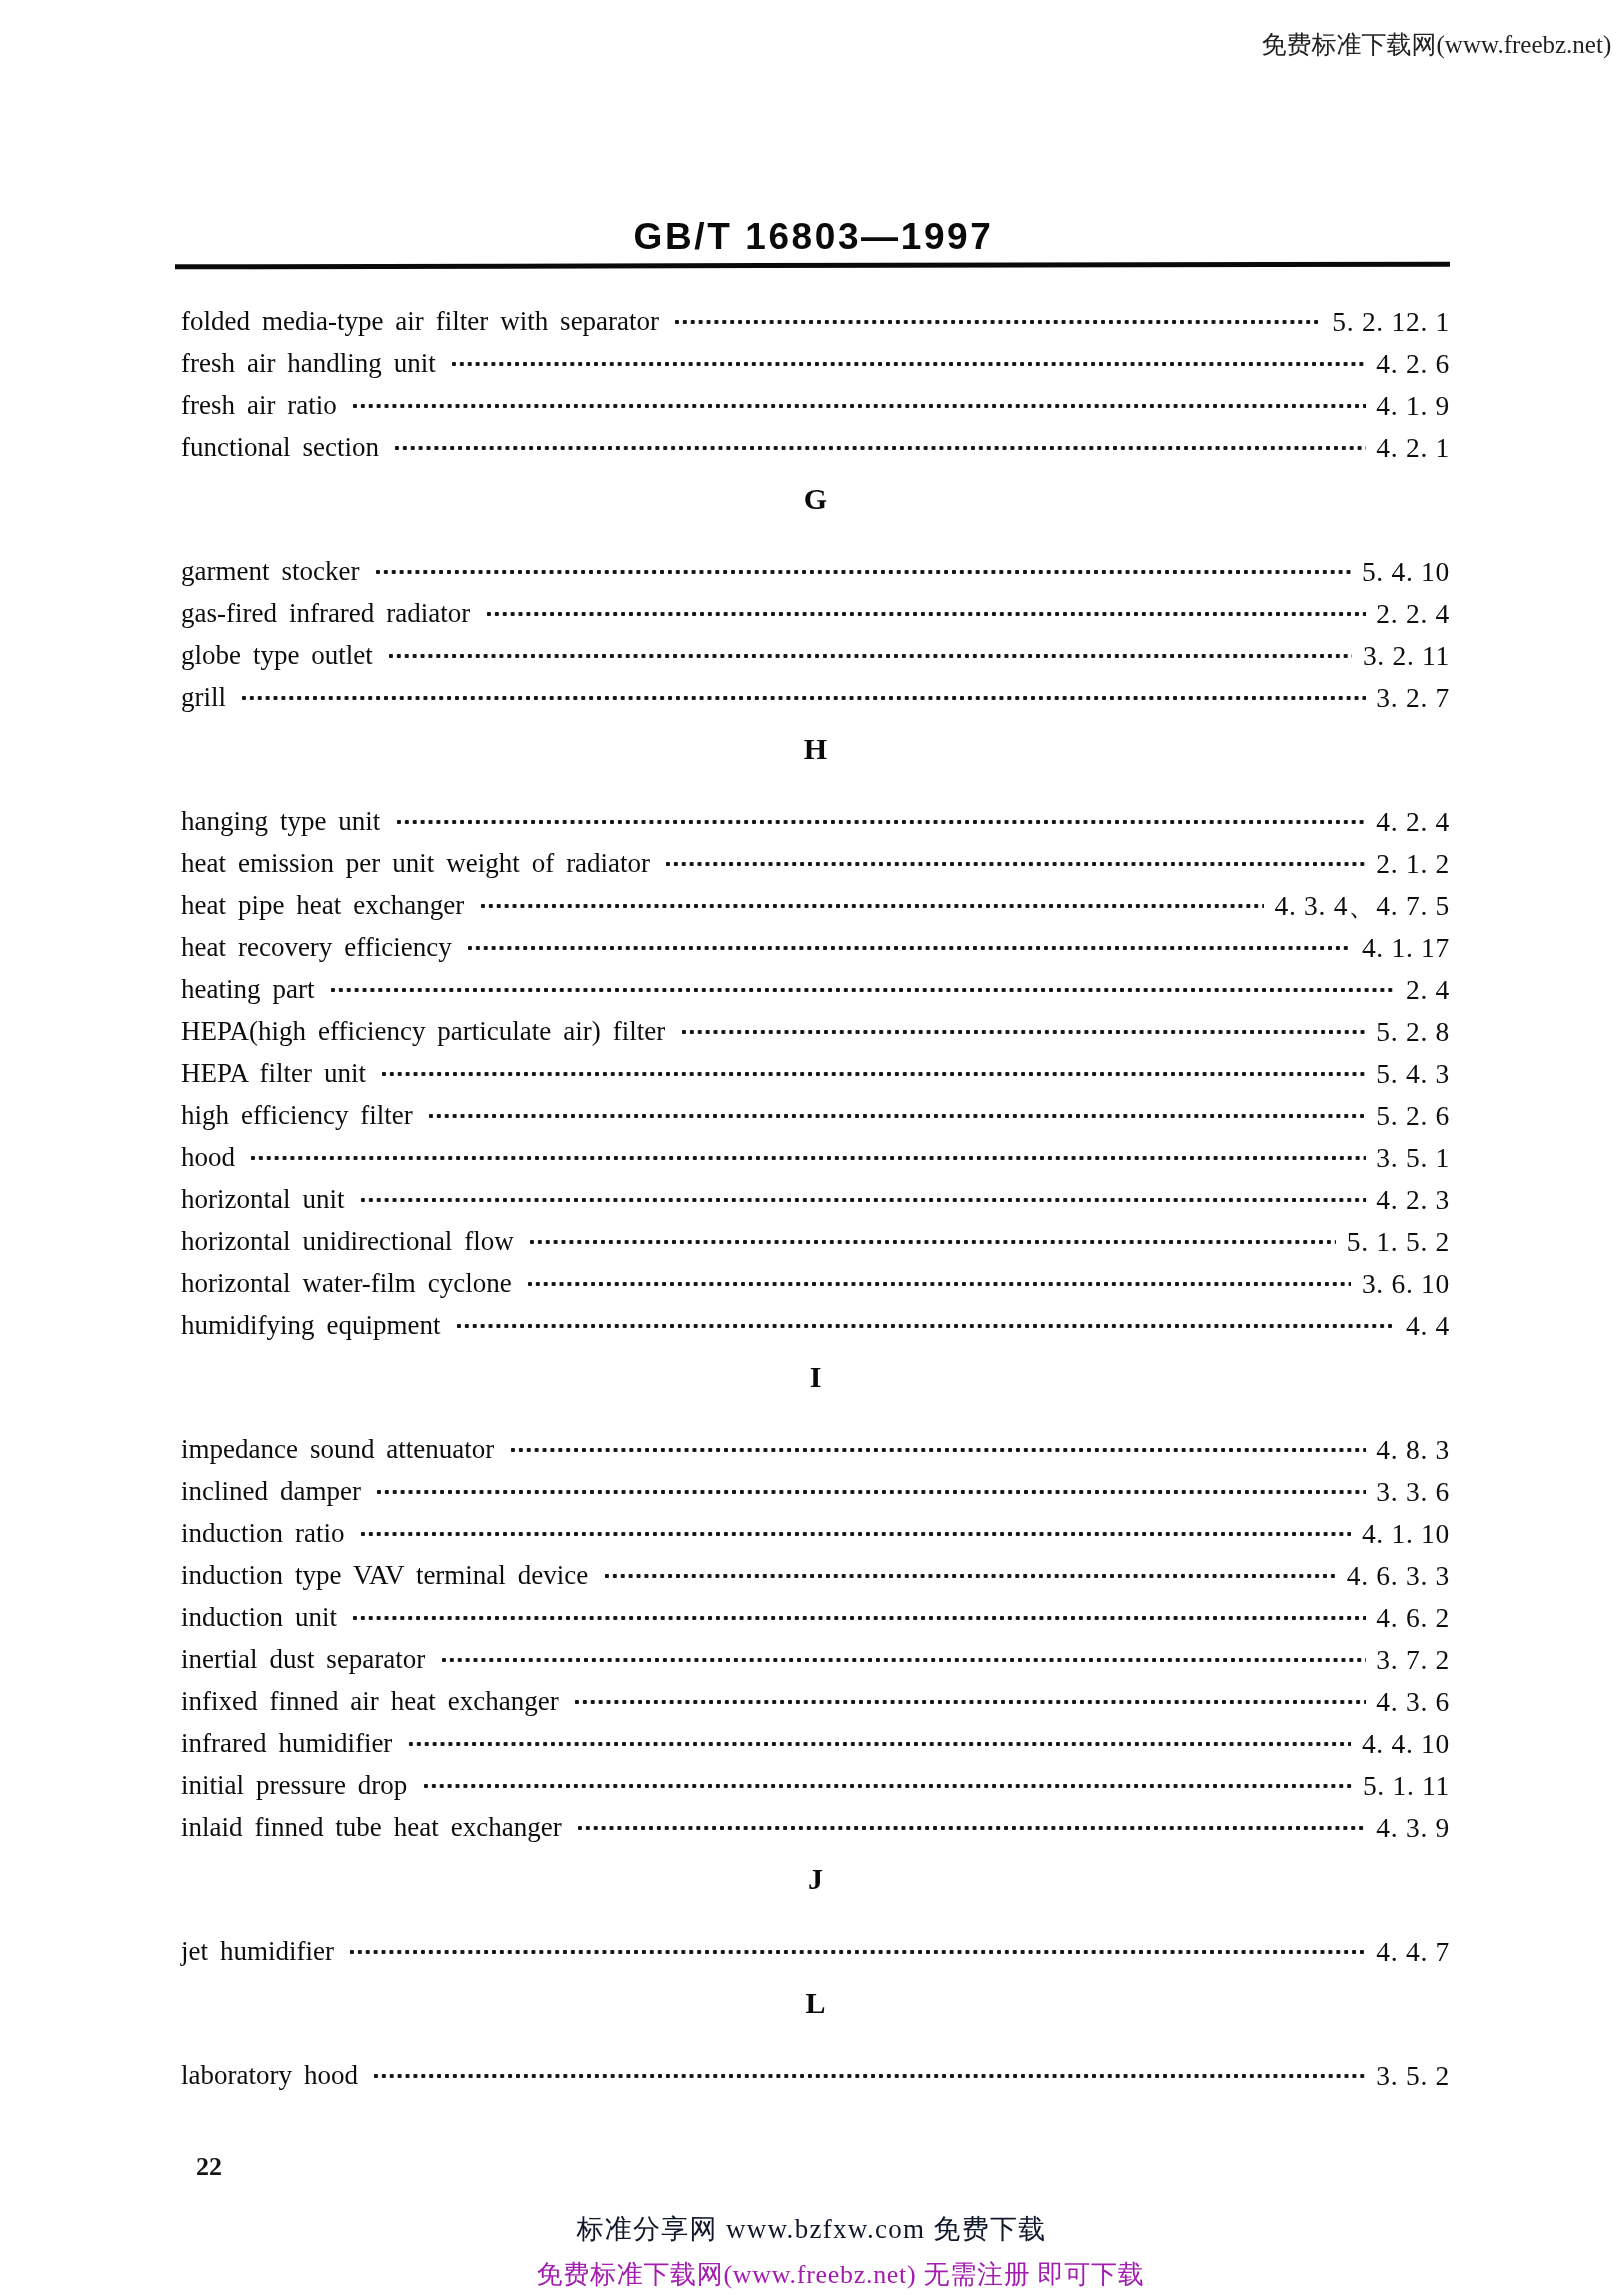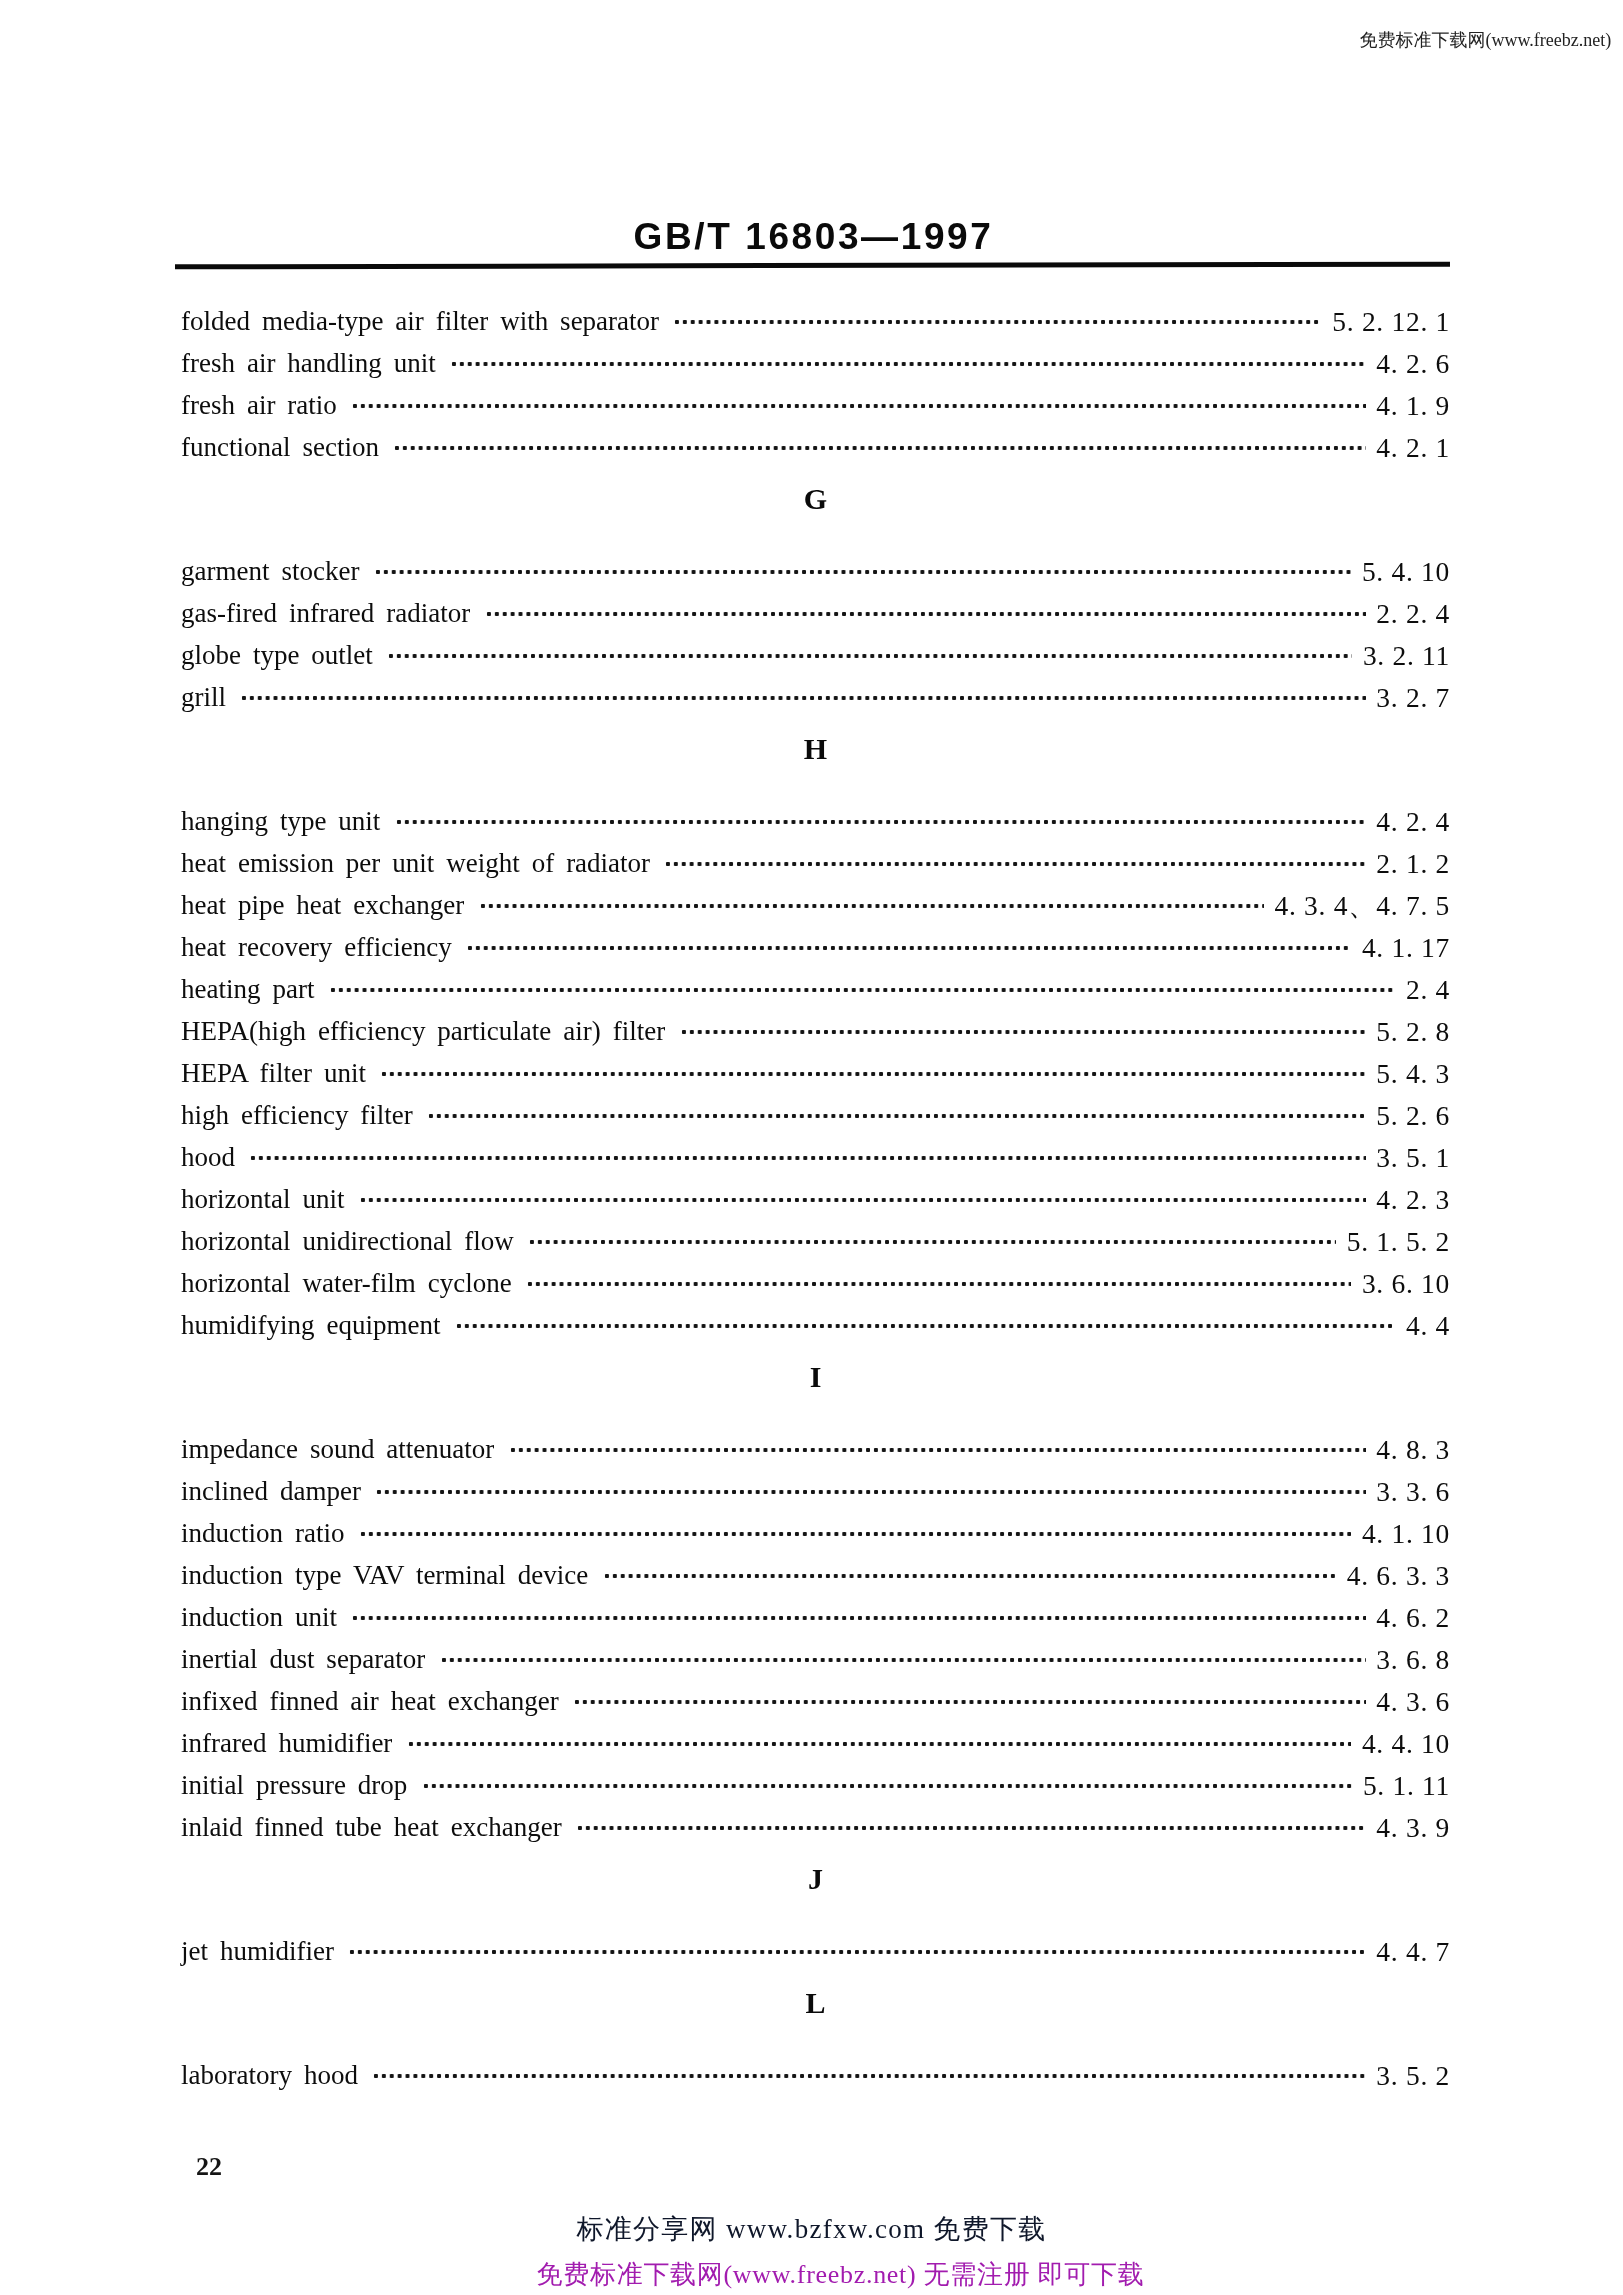--- a/index.html
+++ b/index.html
@@ -4,21 +4,21 @@
 <style>
   html, body { margin: 0; padding: 0; background: #ffffff; }
   body {
     width: 1623px; height: 2295px;
     position: relative;
     font-family: "Liberation Serif", "DejaVu Serif", serif;
     color: #111;
   }
   .top-watermark {
     position: absolute; top: 27.5px; right: 11.8px;
-    font-size: 18px; color: #222;
+    font-size: 25px; color: #222;
     font-family: "Liberation Serif", "DejaVu Serif", serif;
   }
   .title-wrap {
     position: absolute; top: 216px; left: 177px; width: 1273px;
     text-align: center;
   }
   .std-title {
     font-family: "Liberation Sans", "DejaVu Sans", sans-serif;
     font-weight: bold; font-size: 37px; letter-spacing: 2.6px;
     color: #0a0a0a; margin: 0;
@@ -213,21 +213,21 @@
       <span class="ref">4. 6. 3. 3</span>
     </div>
     <div class="entry">
       <span class="term">induction unit</span>
       <span class="leader"></span>
       <span class="ref">4. 6. 2</span>
     </div>
     <div class="entry">
       <span class="term">inertial dust separator</span>
       <span class="leader"></span>
-      <span class="ref">3. 6. 8</span>
+      <span class="ref">3. 7. 2</span>
     </div>
     <div class="entry">
       <span class="term">infixed finned air heat exchanger</span>
       <span class="leader"></span>
       <span class="ref">4. 3. 6</span>
     </div>
     <div class="entry">
       <span class="term">infrared humidifier</span>
       <span class="leader"></span>
       <span class="ref">4. 4. 10</span>

